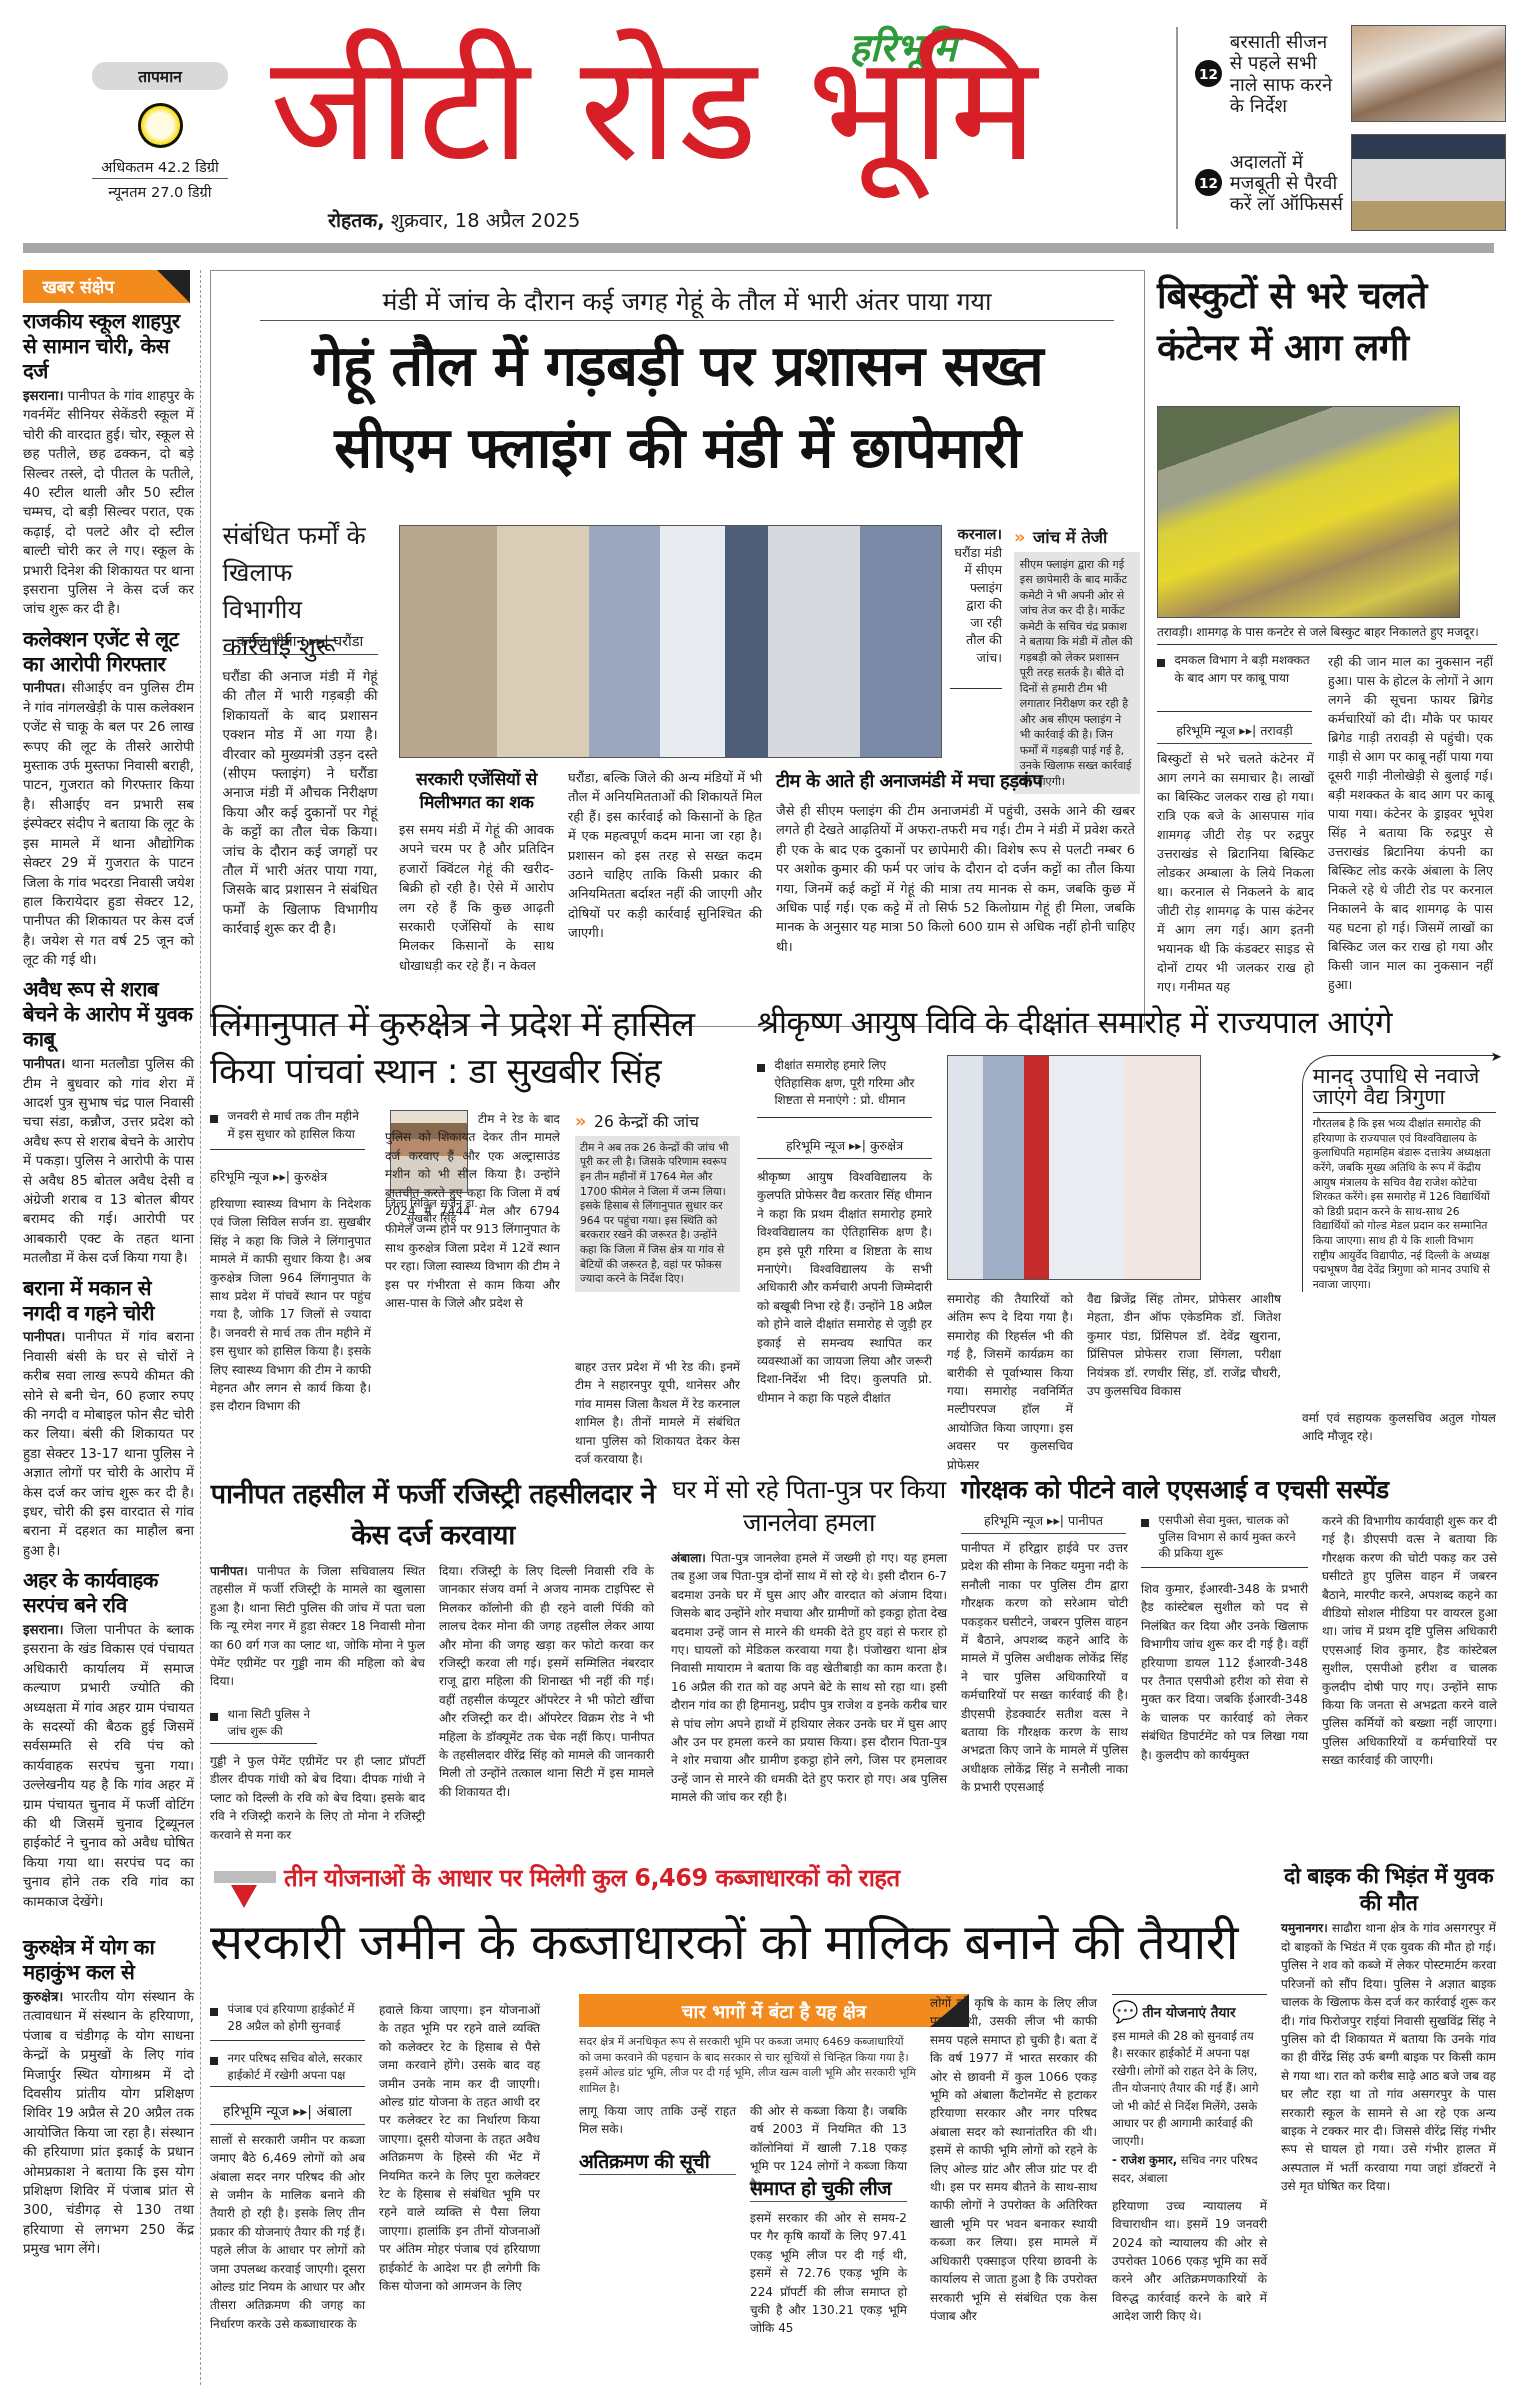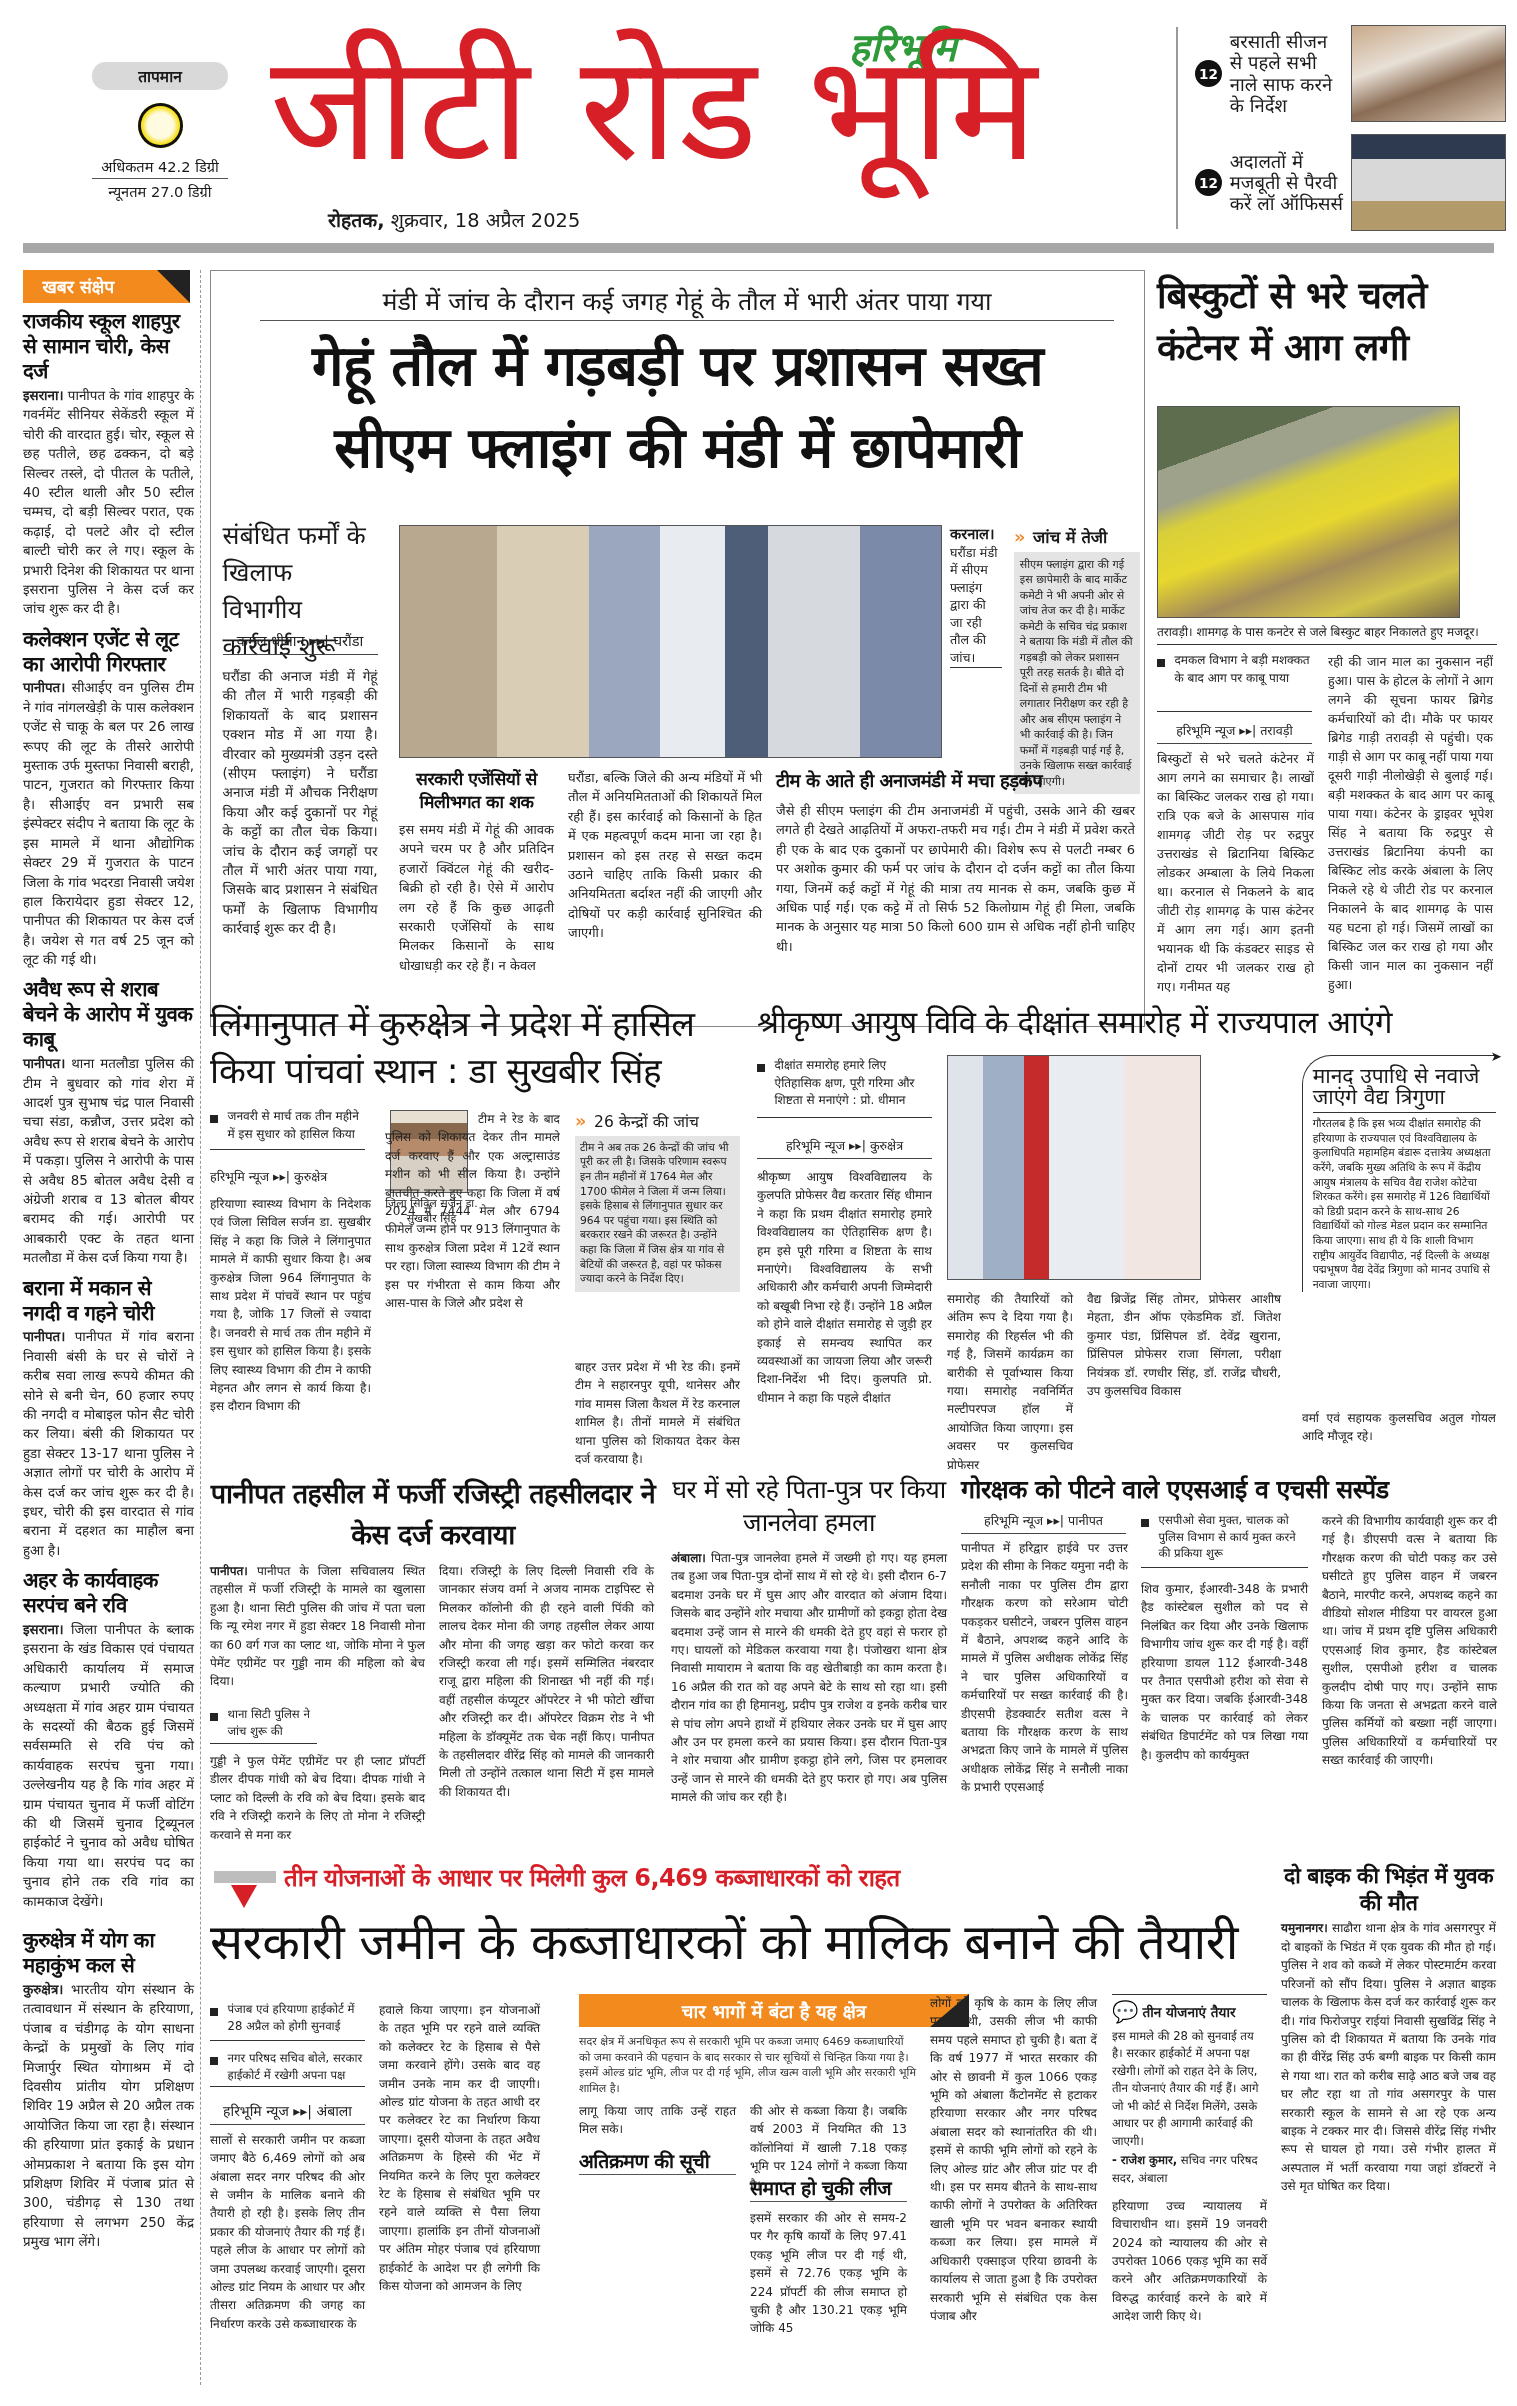--- a/index.html
+++ b/index.html
@@ -70,37 +70,37 @@
     <div class="body-text" style="font-size:13.4px;line-height:19.4px;margin-top:1.9px"><b>पानीपत।</b><span> थाना मतलौडा पुलिस की टीम ने बुधवार को गांव शेरा में आदर्श पुत्र सुभाष चंद्र पाल निवासी चचा संडा, कन्नौज, उत्तर प्रदेश को अवैध रूप से शराब बेचने के आरोप में पकड़ा। पुलिस ने आरोपी के पास से अवैध 85 बोतल अवैध देसी व अंग्रेजी शराब व 13 बोतल बीयर बरामद की गई। आरोपी पर आबकारी एक्ट के तहत थाना मतलौडा में केस दर्ज किया गया है।</span></div>
   </div>
   <div style="margin-top:7.8px">
     <div class="hl" style="font-size:20.4px;line-height:25px">बराना में मकान से नगदी व गहने चोरी</div>
     <div class="body-text" style="font-size:13.4px;line-height:19.4px;margin-top:1.9px"><b>पानीपत।</b><span> पानीपत में गांव बराना निवासी बंसी के घर से चोरों ने करीब सवा लाख रूपये कीमत की सोने से बनी चेन, 60 हजार रुपए की नगदी व मोबाइल फोन सैट चोरी कर लिया। बंसी की शिकायत पर हुडा सेक्टर 13-17 थाना पुलिस ने अज्ञात लोगों पर चोरी के आरोप में केस दर्ज कर जांच शुरू कर दी है। इधर, चोरी की इस वारदात से गांव बराना में दहशत का माहौल बना हुआ है।</span></div>
   </div>
   <div style="margin-top:7.8px">
     <div class="hl" style="font-size:20.4px;line-height:25px">अहर के कार्यवाहक सरपंच बने रवि</div>
     <div class="body-text" style="font-size:13.4px;line-height:19.4px;margin-top:1.9px"><b>इसराना।</b><span> जिला पानीपत के ब्लाक इसराना के खंड विकास एवं पंचायत अधिकारी कार्यालय में समाज कल्याण प्रभारी ज्योति की अध्यक्षता में गांव अहर ग्राम पंचायत के सदस्यों की बैठक हुई जिसमें सर्वसम्मति से रवि पंच को कार्यवाहक सरपंच चुना गया। उल्लेखनीय यह है कि गांव अहर में ग्राम पंचायत चुनाव में फर्जी वोटिंग की थी जिसमें चुनाव ट्रिब्यूनल हाईकोर्ट ने चुनाव को अवैध घोषित किया गया था। सरपंच पद का चुनाव होने तक रवि गांव का कामकाज देखेंगे।</span></div>
   </div>
-  <div style="margin-top:17px">
+  <div style="margin-top:24px">
     <div class="hl" style="font-size:20.4px;line-height:25px">कुरुक्षेत्र में योग का महाकुंभ कल से</div>
     <div class="body-text" style="font-size:13.4px;line-height:19.4px;margin-top:1.9px"><b>कुरुक्षेत्र।</b><span> भारतीय योग संस्थान के तत्वावधान में संस्थान के हरियाणा, पंजाब व चंडीगढ़ के योग साधना केन्द्रों के प्रमुखों के लिए गांव मिजार्पुर स्थित योगाश्रम में दो दिवसीय प्रांतीय योग प्रशिक्षण शिविर 19 अप्रैल से 20 अप्रैल तक आयोजित किया जा रहा है। संस्थान की हरियाणा प्रांत इकाई के प्रधान ओमप्रकाश ने बताया कि इस योग प्रशिक्षण शिविर में पंजाब प्रांत से 300, चंडीगढ़ से 130 तथा हरियाणा से लगभग 250 केंद्र प्रमुख भाग लेंगे।</span></div>
   </div>
 </div>
 
 <div class="abs" style="left:210px;top:270px;width:935px;height:757px;border:1.9px solid #888">
   <div style="position:absolute;left:49px;top:11.6px;width:854px;text-align:center;font-size:25px;border-bottom:1px solid #555;padding-bottom:3.9px;white-space:nowrap">मंडी में जांच के दौरान कई जगह गेहूं के तौल में भारी अंतर पाया गया</div>
   <div class="hl" style="position:absolute;left:15.5px;top:60px;width:902px;text-align:center;font-size:56px;line-height:70px;white-space:nowrap">गेहूं तौल में गड़बड़ी पर प्रशासन सख्त</div>
   <div class="hl" style="position:absolute;left:15.5px;top:142px;width:902px;text-align:center;font-size:56px;line-height:70px;white-space:nowrap">सीएम फ्लाइंग की मंडी में छापेमारी</div>
 
   <div style="position:absolute;left:11.6px;top:246px;width:155px;font-size:25px;line-height:37px">संबंधित फर्मों के खिलाफ विभागीय कार्रवाई शुरू</div>
   <div class="byline" style="position:absolute;left:11.6px;top:359px;width:155px;text-align:center">कमल धीमान ▸▸| घरौंडा</div>
   <div class="body-text" style="position:absolute;left:11.6px;top:396px;width:155px;font-size:13.6px;line-height:19.4px"><span>घरौंडा की अनाज मंडी में गेहूं की तौल में भारी गड़बड़ी की शिकायतों के बाद प्रशासन एक्शन मोड में आ गया है। वीरवार को मुख्यमंत्री उड़न दस्ते (सीएम फ्लाइंग) ने घरौंडा अनाज मंडी में औचक निरीक्षण किया और कई दुकानों पर गेहूं के कट्टों का तौल चेक किया। जांच के दौरान कई जगहों पर तौल में भारी अंतर पाया गया, जिसके बाद प्रशासन ने संबंधित फर्मों के खिलाफ विभागीय कार्रवाई शुरू कर दी है।</span></div>
 
   <div class="photo" style="left:188px;top:254px;width:543px;height:233px;background:linear-gradient(90deg,#b8a890 0 18%,#d9cdb5 18% 35%,#9aa7bf 35% 48%,#e8ecf1 48% 60%,#4e5d78 60% 68%,#d6d9de 68% 85%,#7a8aa8 85%)"></div>
-  <div style="position:absolute;left:739px;top:254px;width:52px;text-align:left;font-size:12.6px;line-height:17.5px;border-bottom:1px solid #333;padding-bottom:1px">
+  <div style="position:absolute;left:739px;top:254px;width:52px;text-align:right;font-size:12.6px;line-height:17.5px;border-bottom:1px solid #333;padding-bottom:22px">
     <b style="font-size:14.6px">करनाल।</b><br><span>घरौंडा मंडी में सीएम फ्लाइंग द्वारा की जा रही तौल की जांच।</span>
   </div>
 
   <div style="position:absolute;left:803px;top:254px;width:126px">
     <div style="font-weight:bold;font-size:16.5px;margin-bottom:3.9px"><span class="chev" style="font-size:17.5px">»</span><span>जांच में तेजी</span></div>
     <div class="graybox" style="font-size:11px;line-height:15.5px;padding:4.9px 5.8px">सीएम फ्लाइंग द्वारा की गई इस छापेमारी के बाद मार्केट कमेटी ने भी अपनी ओर से जांच तेज कर दी है। मार्केट कमेटी के सचिव चंद्र प्रकाश ने बताया कि मंडी में तौल की गड़बड़ी को लेकर प्रशासन पूरी तरह सतर्क है। बीते दो दिनों से हमारी टीम भी लगातार निरीक्षण कर रही है और अब सीएम फ्लाइंग  ने भी कार्रवाई की है। जिन फर्मों में गड़बड़ी पाई गई है, उनके खिलाफ सख्त कार्रवाई की जाएगी।</div>
   </div>
 
   <div class="hl" style="position:absolute;left:188px;top:497px;width:155px;font-size:17.5px;line-height:23px;text-align:center">सरकारी एजेंसियों से मिलीभगत का शक</div>
   <div class="body-text" style="position:absolute;left:188px;top:549px;width:155px;font-size:13px;line-height:19.4px">इस समय मंडी में गेहूं की आवक अपने चरम पर है और प्रतिदिन हजारों क्विंटल गेहूं की खरीद-बिक्री हो रही है। ऐसे में आरोप लग रहे हैं कि कुछ आढ़ती सरकारी एजेंसियों के साथ मिलकर किसानों के साथ धोखाधड़ी कर रहे हैं। न केवल</div>

